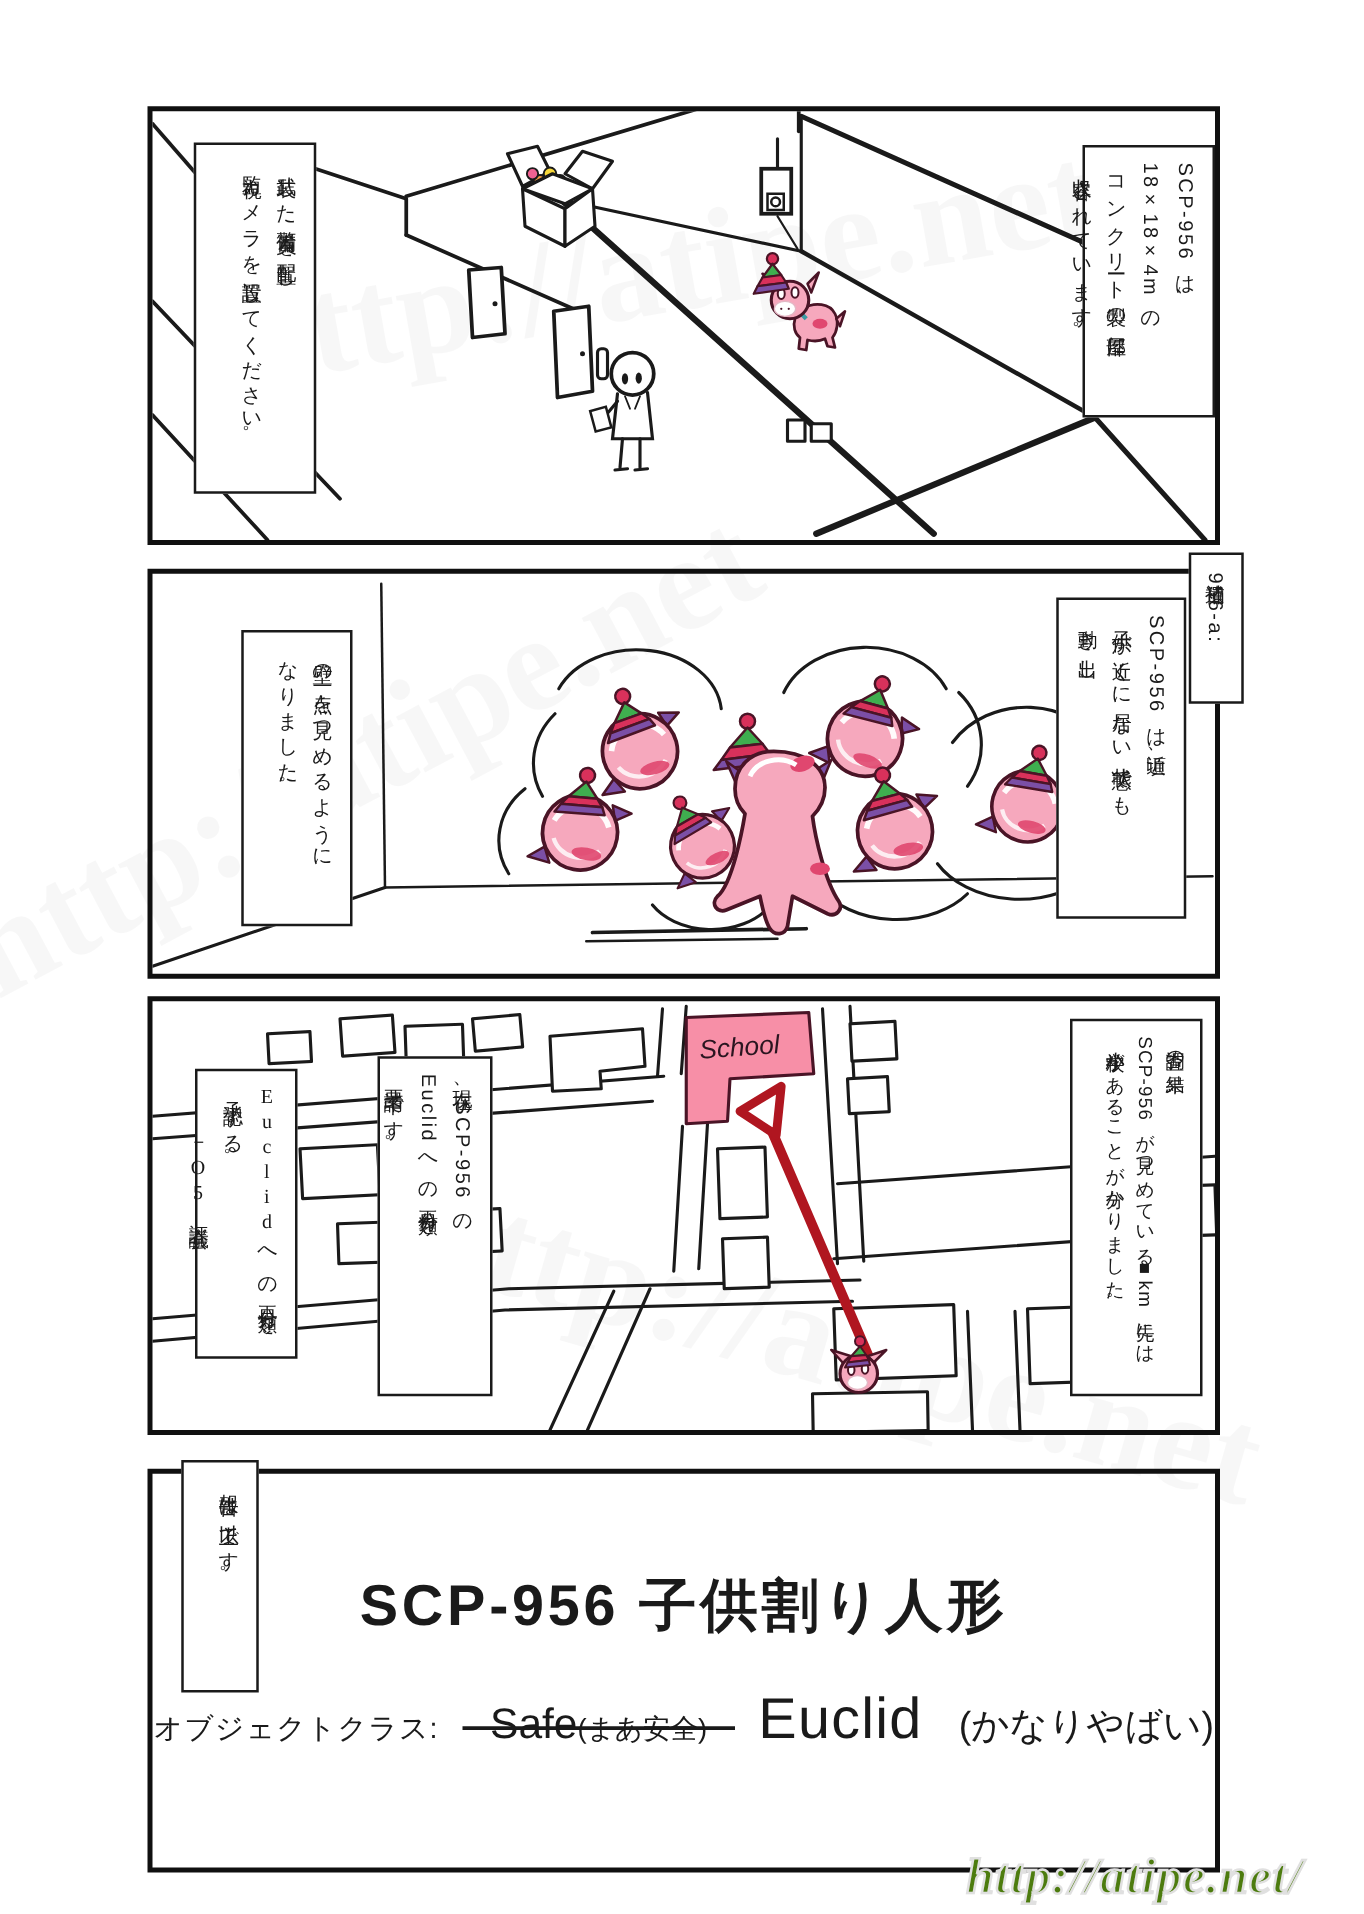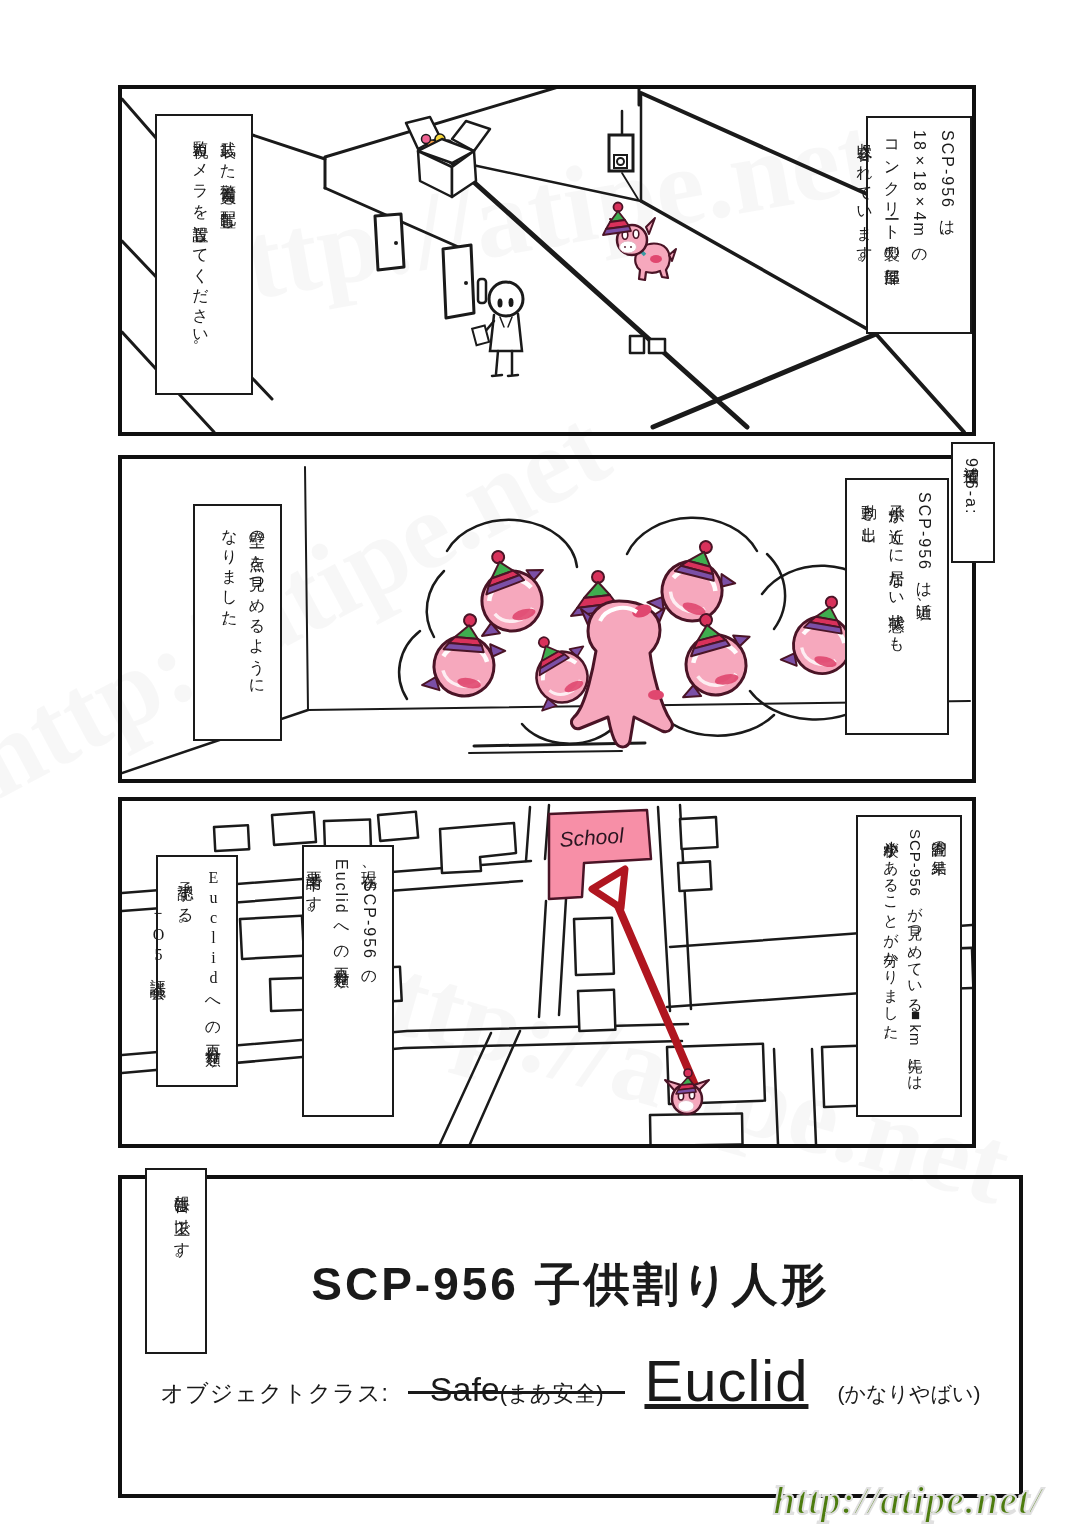--- a/index.html
+++ b/index.html
@@ -29,22 +29,22 @@
   
   .p4-title{position:absolute;left:0;right:0;top:75px;text-align:center;
             font-size:46px;font-weight:600;letter-spacing:3px;z-index:2;}
   .p4-class{position:absolute;left:0;right:0;top:168px;display:flex;
             justify-content:center;align-items:baseline;gap:35px;z-index:2;}
   .p4-class .lbl{font-size:23px;letter-spacing:1px;}
   .strike{position:relative;font-size:34px;padding:0 6px;}
   .strike .note{font-size:22px;}
   .strike::after{content:"";position:absolute;left:-16px;right:-16px;top:54%;
                  height:3px;background:#1a1a1a;}
-  .euclid{font-size:58px;letter-spacing:1px;text-decoration:underline;}
-  .euclid-note{font-size:21px;margin-left:-6px;}
+  .euclid{font-size:46px;letter-spacing:1px;}
+  .euclid-note{font-size:30px;margin-left:-6px;}
   .watermark{position:absolute;left:773px;top:1477px;z-index:6;
              font:bold italic 40px "Liberation Serif",serif;color:#4d7c0f;
              -webkit-text-stroke:2px #e0e0e0;letter-spacing:1px;}
 </style>
 </head>
 <body>
 
 <div class="ghost" style="left:-60px;top:540px;transform:rotate(-28deg);">http://atipe.net</div>
 <div class="ghost" style="left:320px;top:1010px;transform:rotate(16deg);">http://atipe.net</div>
 <div class="ghost" style="left:180px;top:150px;transform:rotate(-10deg);">http://atipe.net</div>
@@ -264,21 +264,21 @@
       <ellipse cx="559" cy="295" rx="2.6" ry="4" fill="#fff" stroke-width="1.6"></ellipse>
       <ellipse cx="570" cy="294" rx="2.6" ry="4" fill="#fff" stroke-width="1.6"></ellipse>
       <circle cx="566" cy="272" r="4" fill="#d8315b" stroke-width="1.6"></circle>
       <path d="M566,276 L571,283 L559,284 Z" fill="#3fae4f" stroke-width="1.6"></path>
       <path d="M571,283 L573,287 L556,289 L559,284 Z" fill="#d8315b" stroke-width="1.6"></path>
       <path d="M573,287 L574,291 L554,293 L556,289 Z" fill="#7b4fa6" stroke-width="1.6"></path>
     </g>
   </svg>
 </div>
 
-<div class="panel" style="left:118px;top:1175px;width:850px;height:315px;padding-left:47px;">
+<div class="panel" style="left:118px;top:1175px;width:850px;height:315px;">
   <div class="p4-title">SCP-956 子供割り人形</div>
   <div class="p4-class">
     <span class="lbl">オブジェクトクラス:</span>
     <span class="strike"><span>Safe</span><span class="note">(まあ安全)</span></span>
     <span class="euclid">Euclid</span>
     <span class="euclid-note">(かなりやばい)</span>
   </div>
 </div>
 
 <div class="vcap" id="c1r">SCP-956は、

